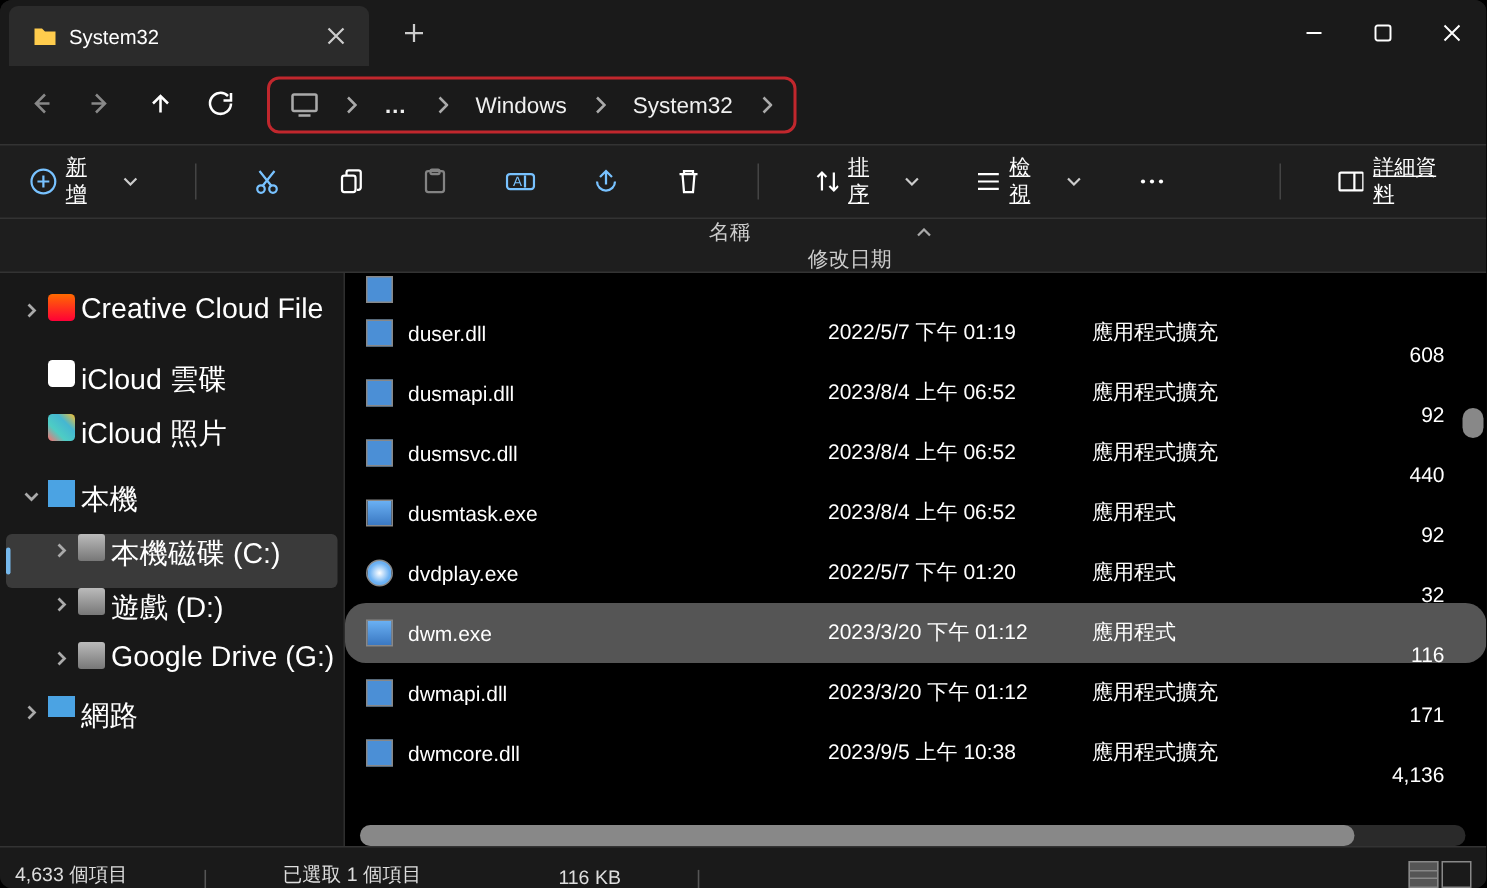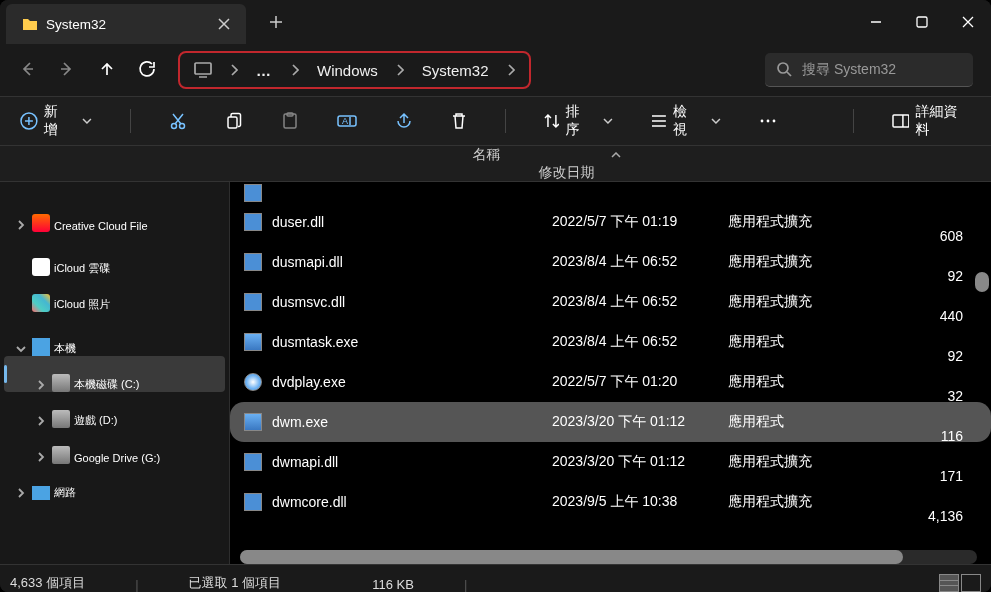--- a/index.html
+++ b/index.html
@@ -23,41 +23,41 @@
 .navbar { height: 52px; display: flex; align-items: center; gap: 22px; padding: 0 18px; background: #1a1a1a; }
 .navbtn svg { stroke: #888; fill: none; stroke-width: 1.7; }
 .navbtn.enabled svg { stroke: #fff; }
 .breadcrumb { display: flex; align-items: center; border: 2px solid #c1272d; border-radius: 8px; height: 38px; padding: 0 14px; gap: 18px; color: #f0f0f0; font-size: 15px; flex: 0 0 auto; }
 .breadcrumb svg.c { stroke: #aaa; fill: none; stroke-width: 1.7; }
 .spacer { flex: 1; }
 .searchbox { width: 208px; height: 34px; display: flex; align-items: center; padding: 0 12px; background: #2b2b2b; border-radius: 5px; color: #999; border-bottom: 1px solid #555;}
 .searchbox .sicon { stroke: #999; fill: none; stroke-width: 1.7; margin-right: 10px; }
 
 
-.toolbar { height: 50px; display: flex; align-items: center; padding: 0 20px; gap: 38px; border-top: 1px solid #333; border-bottom: 1px solid #333; background: #1e1e1e; }
+.toolbar { height: 50px; display: flex; align-items: center; padding: 0 20px; gap: 38px; border-top: 1px solid #333; border-bottom: 1px solid #333; background: #1e1e1e; text-decoration: underline; }
 .tbtn { display: flex; align-items: center; gap: 6px; color: #fff; font-size: 14px; }
 .tbtn svg { stroke: #78c2ff; fill: none; stroke-width: 1.5; }
 .tbtn.w svg { stroke: #fff; }
 .tsep { width: 1px; height: 24px; background: #444; }
 .tspacer { flex: 1; }
 
 
 .cols { height: 36px; display: flex; align-items: center; border-bottom: 1px solid #333; padding-left: 262px; color: #ccc; font-size: 14px; background: #1e1e1e; flex-direction: column;}
 .col-name { width: 308px; display: flex; align-items: center; gap: 110px;}
 .col-date { width: 176px; }
 .col-type { width: 158px; }
 .col-size { flex:1; padding-right: 30px; }
 .sortc { stroke:#aaa; fill:none; stroke-width:1.5; }
 
 
 .body { flex: 1; display: flex; background: #000; overflow: hidden; }
 
 
 .sidebar { width: 230px; padding-top: 14px; overflow: hidden; background:#181818; border-right: 1px solid #2e2e2e;}
-.navitem { display: flex; align-items: flex-end; height: 36px; padding-left: 16px; gap: 4px; font-size: 11px; color: #fff; }
+.navitem { display: flex; align-items: flex-start; height: 36px; padding-left: 16px; gap: 4px; font-size: 19px; color: #fff; }
 .navitem.indent { padding-left: 36px; }
 .navitem.sel { background: #3a3a3a; border-radius: 4px; margin: 0 4px; padding-left: 32px; position:relative; }
 .navitem.sel::before{content:"";position:absolute;left:0;top:9px;width:3px;height:18px;background:#76b9ed;border-radius:2px;}
 .navitem .caret { width: 12px; }
 .navitem .caret svg { stroke: #aaa; fill: none; stroke-width: 1.8; }
 .navitem .ic { width: 18px; height: 18px; display:flex; align-items:center; justify-content:center; }
 .navitem .ic.cloud { background: linear-gradient(#ff6a00,#ff0037); border-radius:3px;}
 .navitem .ic.icloud { background: #fff; border-radius:3px;}
 .navitem .ic.photos { background: linear-gradient(45deg,#ff6b6b,#4ecdc4,#45b7d1,#fbc02d); border-radius:3px;}
 .navitem .ic.pc { background: #4ba3e3;}
@@ -159,27 +159,20 @@
           <path d="M2 1l5 5-5 5"></path>
         </svg>
       <span>System32</span>
       <svg class="c" width="8" height="12" viewBox="0 0 8 12">
           <path d="M2 1l5 5-5 5"></path>
         </svg>
     </div>
 
     <div class="spacer"></div>
 
-    <div class="searchbox">
-      <svg class="sicon" width="15" height="15" viewBox="0 0 15 15">
-          <circle cx="6" cy="6" r="5"></circle>
-          <path d="M10 10l4 4"></path>
-        </svg>
-      <span>搜尋 System32</span>
-    </div>
   </div>
 
   <div class="toolbar">
     <div class="tbtn">
       <svg width="18" height="18" viewBox="0 0 18 18">
           <circle cx="9" cy="9" r="8"></circle>
           <path d="M9 5v8M5 9h8"></path>
         </svg>
       <span>新增</span>
       <svg class="c" width="10" height="6" viewBox="0 0 10 6" style="stroke:#ccc;margin-left:4px;">

